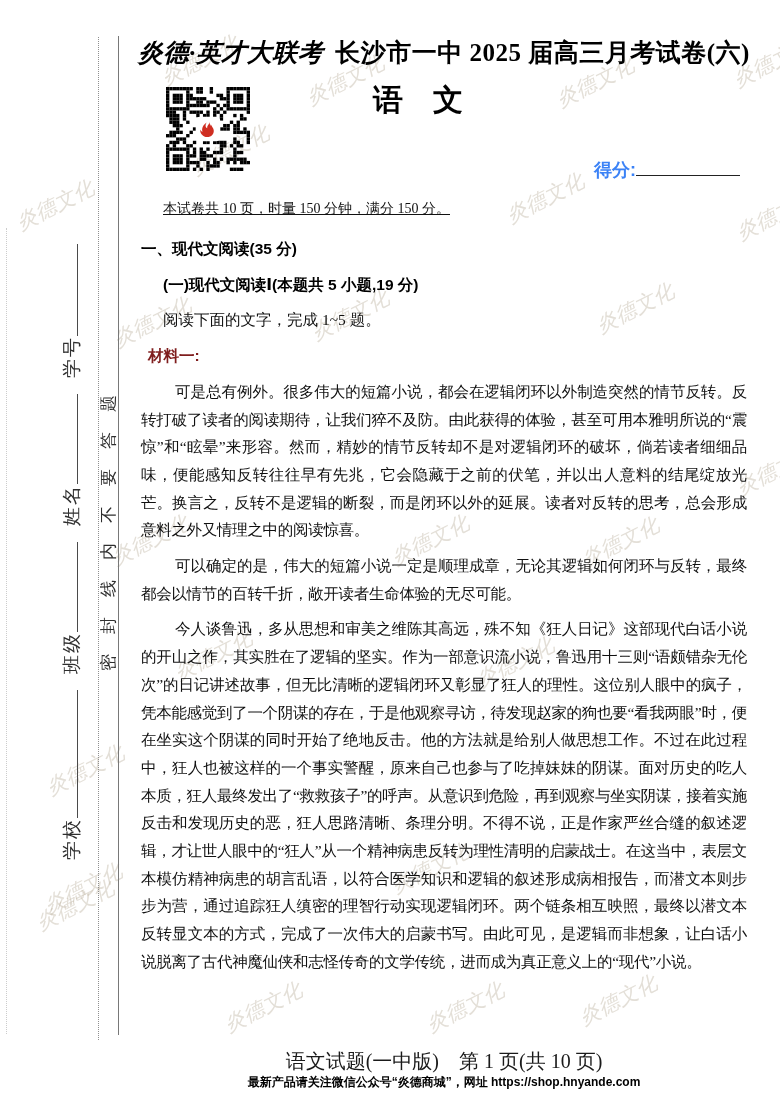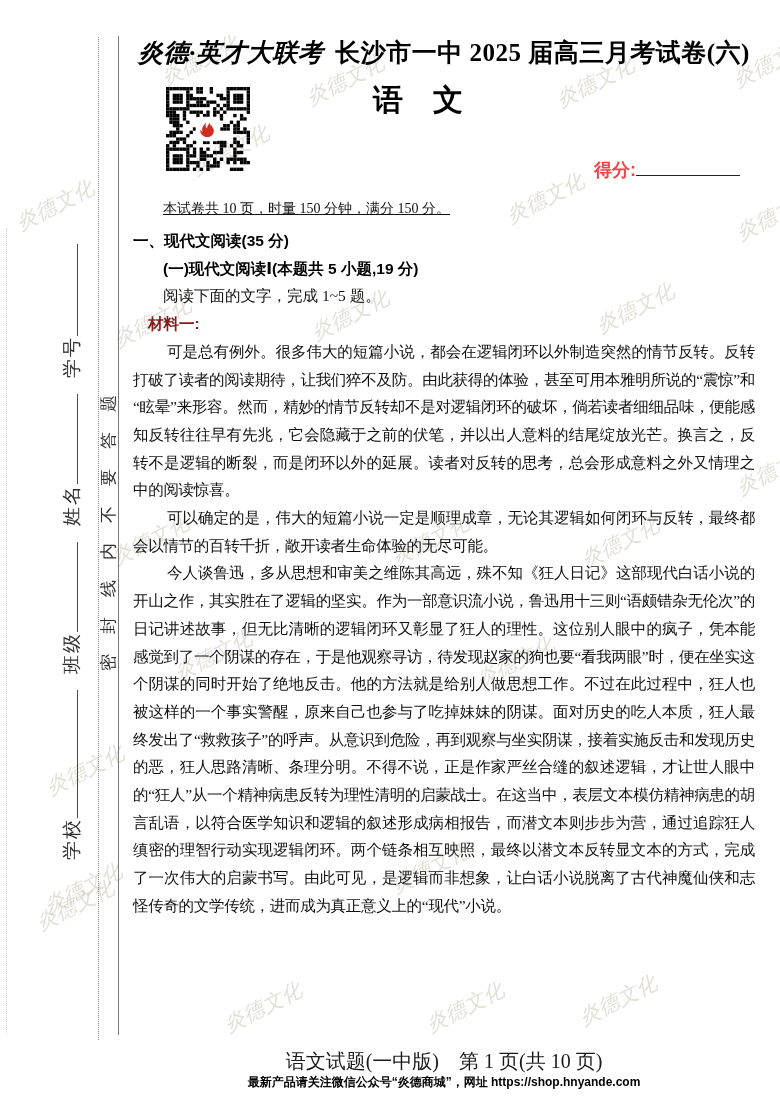--- a/index.html
+++ b/index.html
@@ -40,31 +40,31 @@
   }
   .title-brand{font-style:italic;font-weight:900;margin-right:12px;}
   .qr{position:absolute;left:166px;top:87px;width:84px;height:84px;}
   .subject{
     position:absolute;left:133px;top:80px;width:570px;text-align:center;
     font-family:"Liberation Sans","DejaVu Sans",sans-serif;
     font-size:30px;font-weight:bold;color:#000;
   }
   .score-row{
     position:absolute;left:594px;top:158px;font-size:18px;font-weight:bold;
-    font-family:"Liberation Sans","DejaVu Sans",sans-serif;color:#ef4444;
+    font-family:"Liberation Sans","DejaVu Sans",sans-serif;color:#3b82f6;
   }
   .score-blank{display:inline-block;width:104px;border-bottom:1.5px solid #222;height:4px;}
   .paper-info{position:absolute;left:163px;top:200px;font-size:14px;color:#111;text-decoration:underline;}
   
   .textcol{
     position:absolute;left:133px;top:227px;width:622px;
     font-size:15.5px;line-height:27.7px;letter-spacing:-0.3px;
     text-align:justify;color:#101010;
   }
-  .textcol h2,.textcol h3,.textcol p{margin:0;padding:0;font-size:inherit;}
+  .textcol h2,.textcol h3,.textcol p{margin:8px;padding:0;font-size:inherit;}
   .sec-heading{font-family:"Liberation Sans","DejaVu Sans",sans-serif;font-size:18px;font-weight:bold;letter-spacing:0;color:#000;}
   .part-heading{font-family:"Liberation Sans","DejaVu Sans",sans-serif;font-size:18px;font-weight:bold;letter-spacing:0;margin-left:30px !important;color:#000;}
   .instruction{margin-left:30px !important;font-size:16.5px;letter-spacing:0;}
   .material-label{font-family:"Liberation Sans","DejaVu Sans",sans-serif;font-size:16.5px;font-weight:bold;margin-left:15px !important;letter-spacing:0;color:#7f1d1d;}
   .para{text-indent:2.2em;}
   
   .page-footer{
     position:absolute;left:133px;top:1048px;width:622px;text-align:center;
     font-size:20px;color:#1a1a1a;white-space:nowrap;
   }

